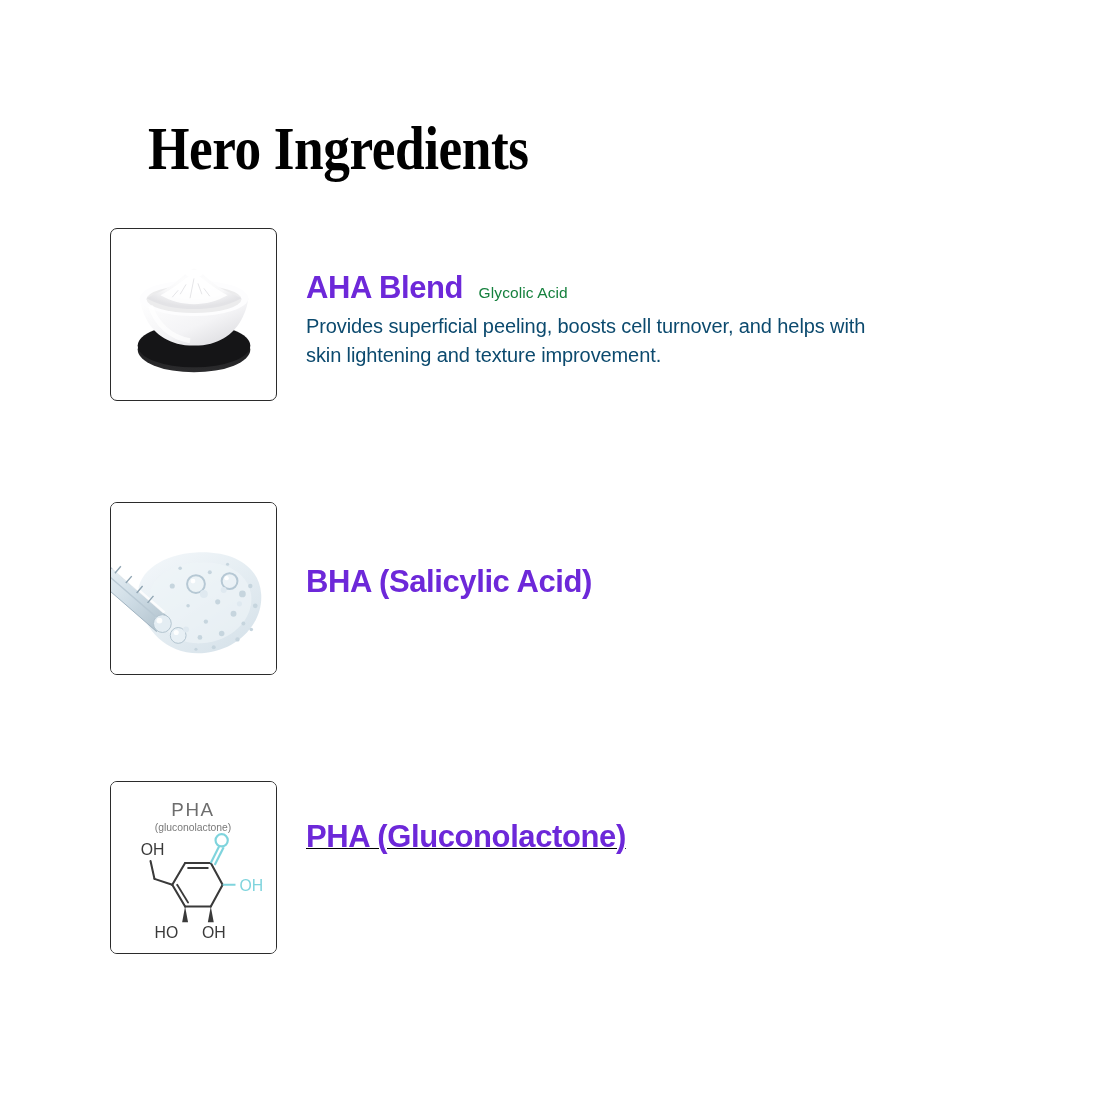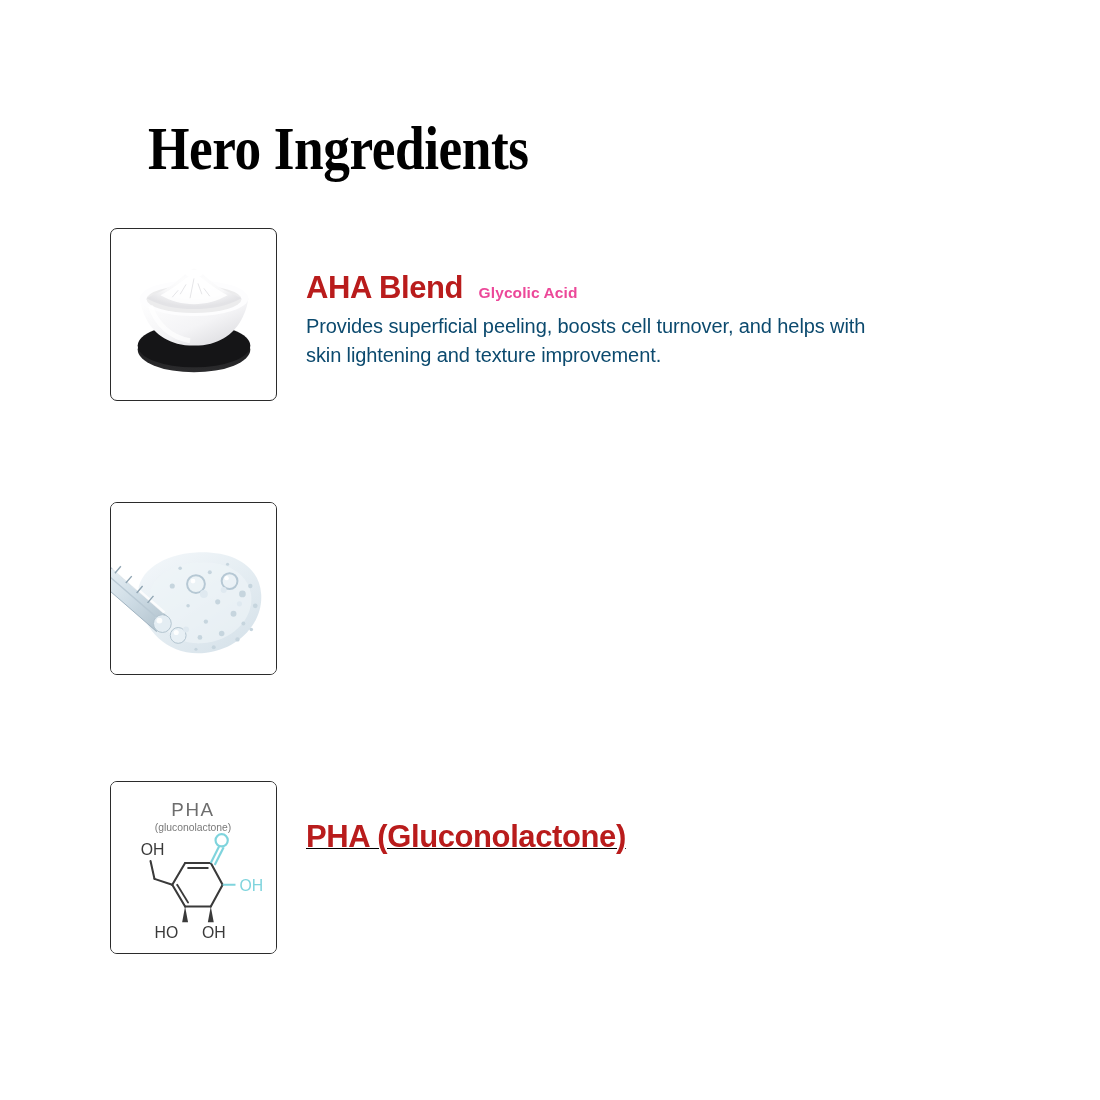--- a/index.html
+++ b/index.html
@@ -55,27 +55,27 @@
   .t-2 { top: 38px; text-decoration: underline; }
 
   .heading-line {
     white-space: nowrap;
     margin: 0 0 6px 0;
     display: block;
   }
   .ing-name {
     font-size: 31px;
     font-weight: bold;
-    color: #b91c1c;
+    color: #6d28d9;
     letter-spacing: -0.4px;
   }
   .ing-sub {
     font-size: 15.5px;
-    font-weight: bold;
-    color: #ec4899;
+    font-weight: normal;
+    color: #15803d;
     letter-spacing: 0.1px;
     margin-left: 11px;
   }
   .ing-desc {
     margin: 0;
     font-size: 20px;
     line-height: 1.47;
     color: #0c4a6e;
     letter-spacing: -0.1px;
     max-width: 560px;
@@ -214,20 +214,23 @@
           <g fill="#dfe9f0">
             <circle cx="94" cy="92" r="4"></circle>
             <circle cx="114" cy="88" r="3"></circle>
             <circle cx="130" cy="102" r="2.6"></circle>
             <circle cx="76" cy="128" r="3"></circle>
           </g>
         </svg>
       </div>
 
       <div class="text-col t-1">
+        <span class="heading-line">
+          <span class="ing-name">BHA (Salicylic Acid)</span>
+        </span>
       </div>
     </div>
 
     <div class="ingredient-row row-2">
 
       <div class="thumb">
         <svg viewBox="0 0 167 173">
           <rect width="167" height="173" fill="#ffffff"></rect>
 
           <text x="83" y="34" text-anchor="middle" font-family="Liberation Sans, sans-serif" font-size="19" fill="#6d6d6d" letter-spacing="1.6">PHA</text>

